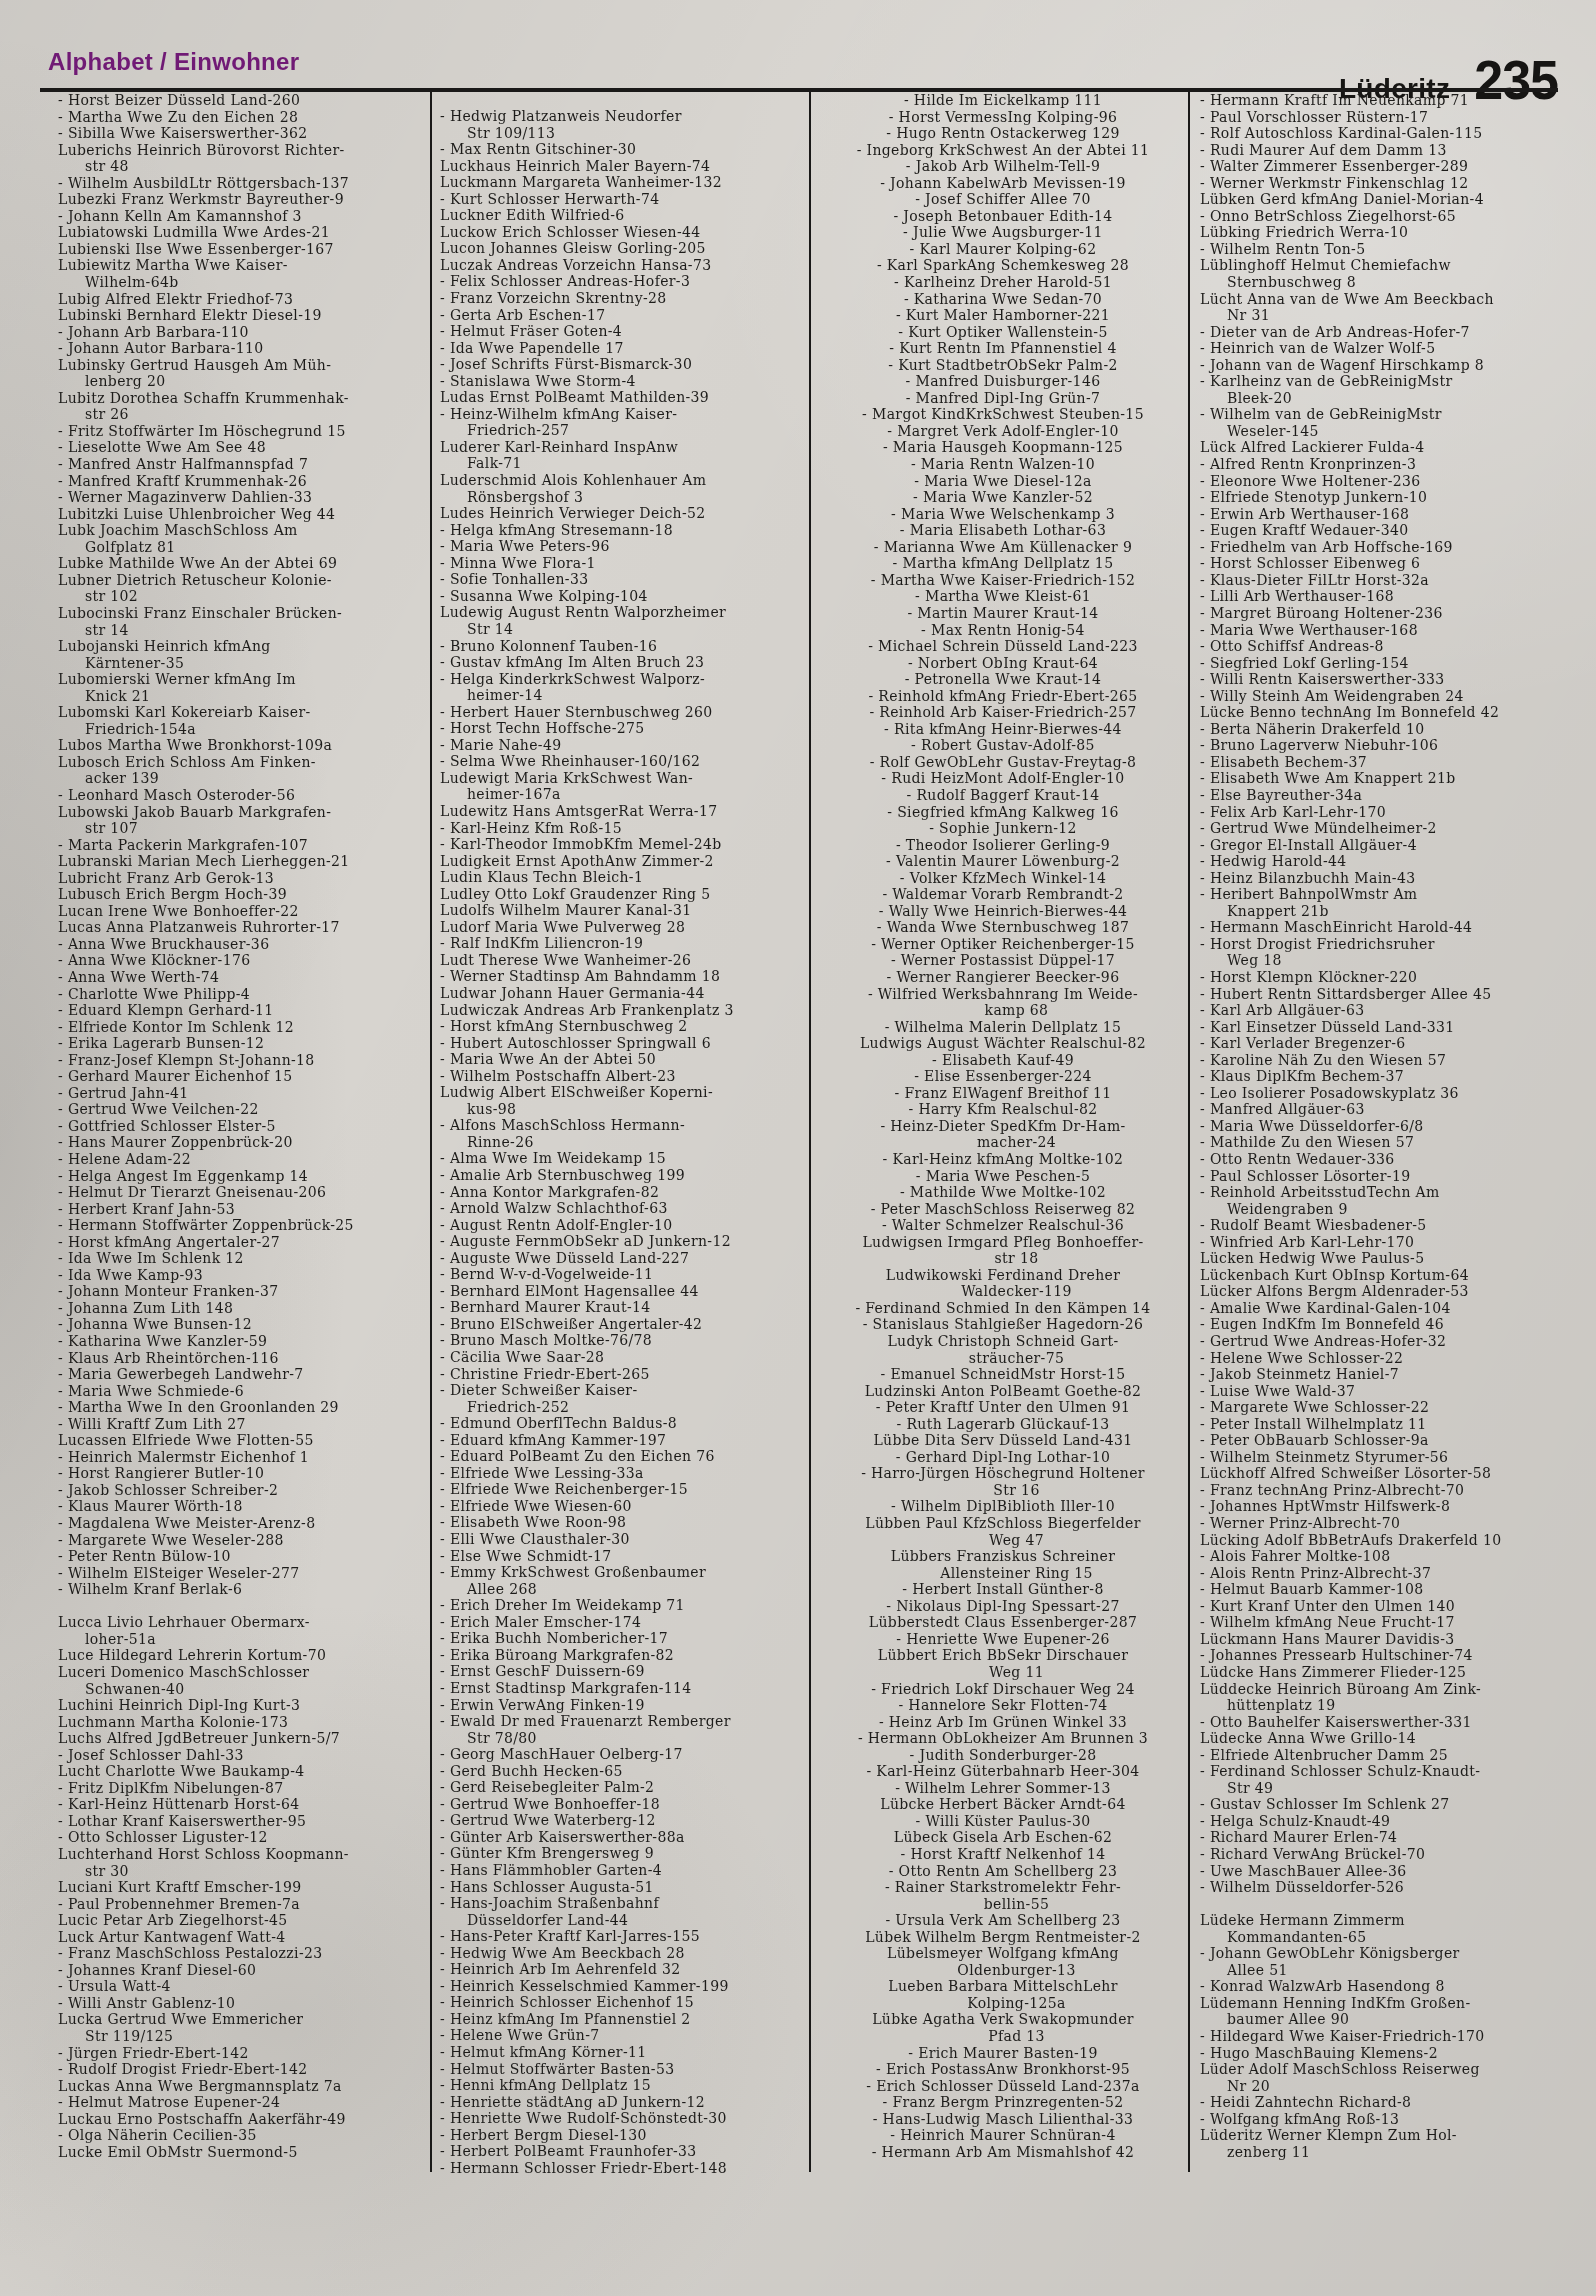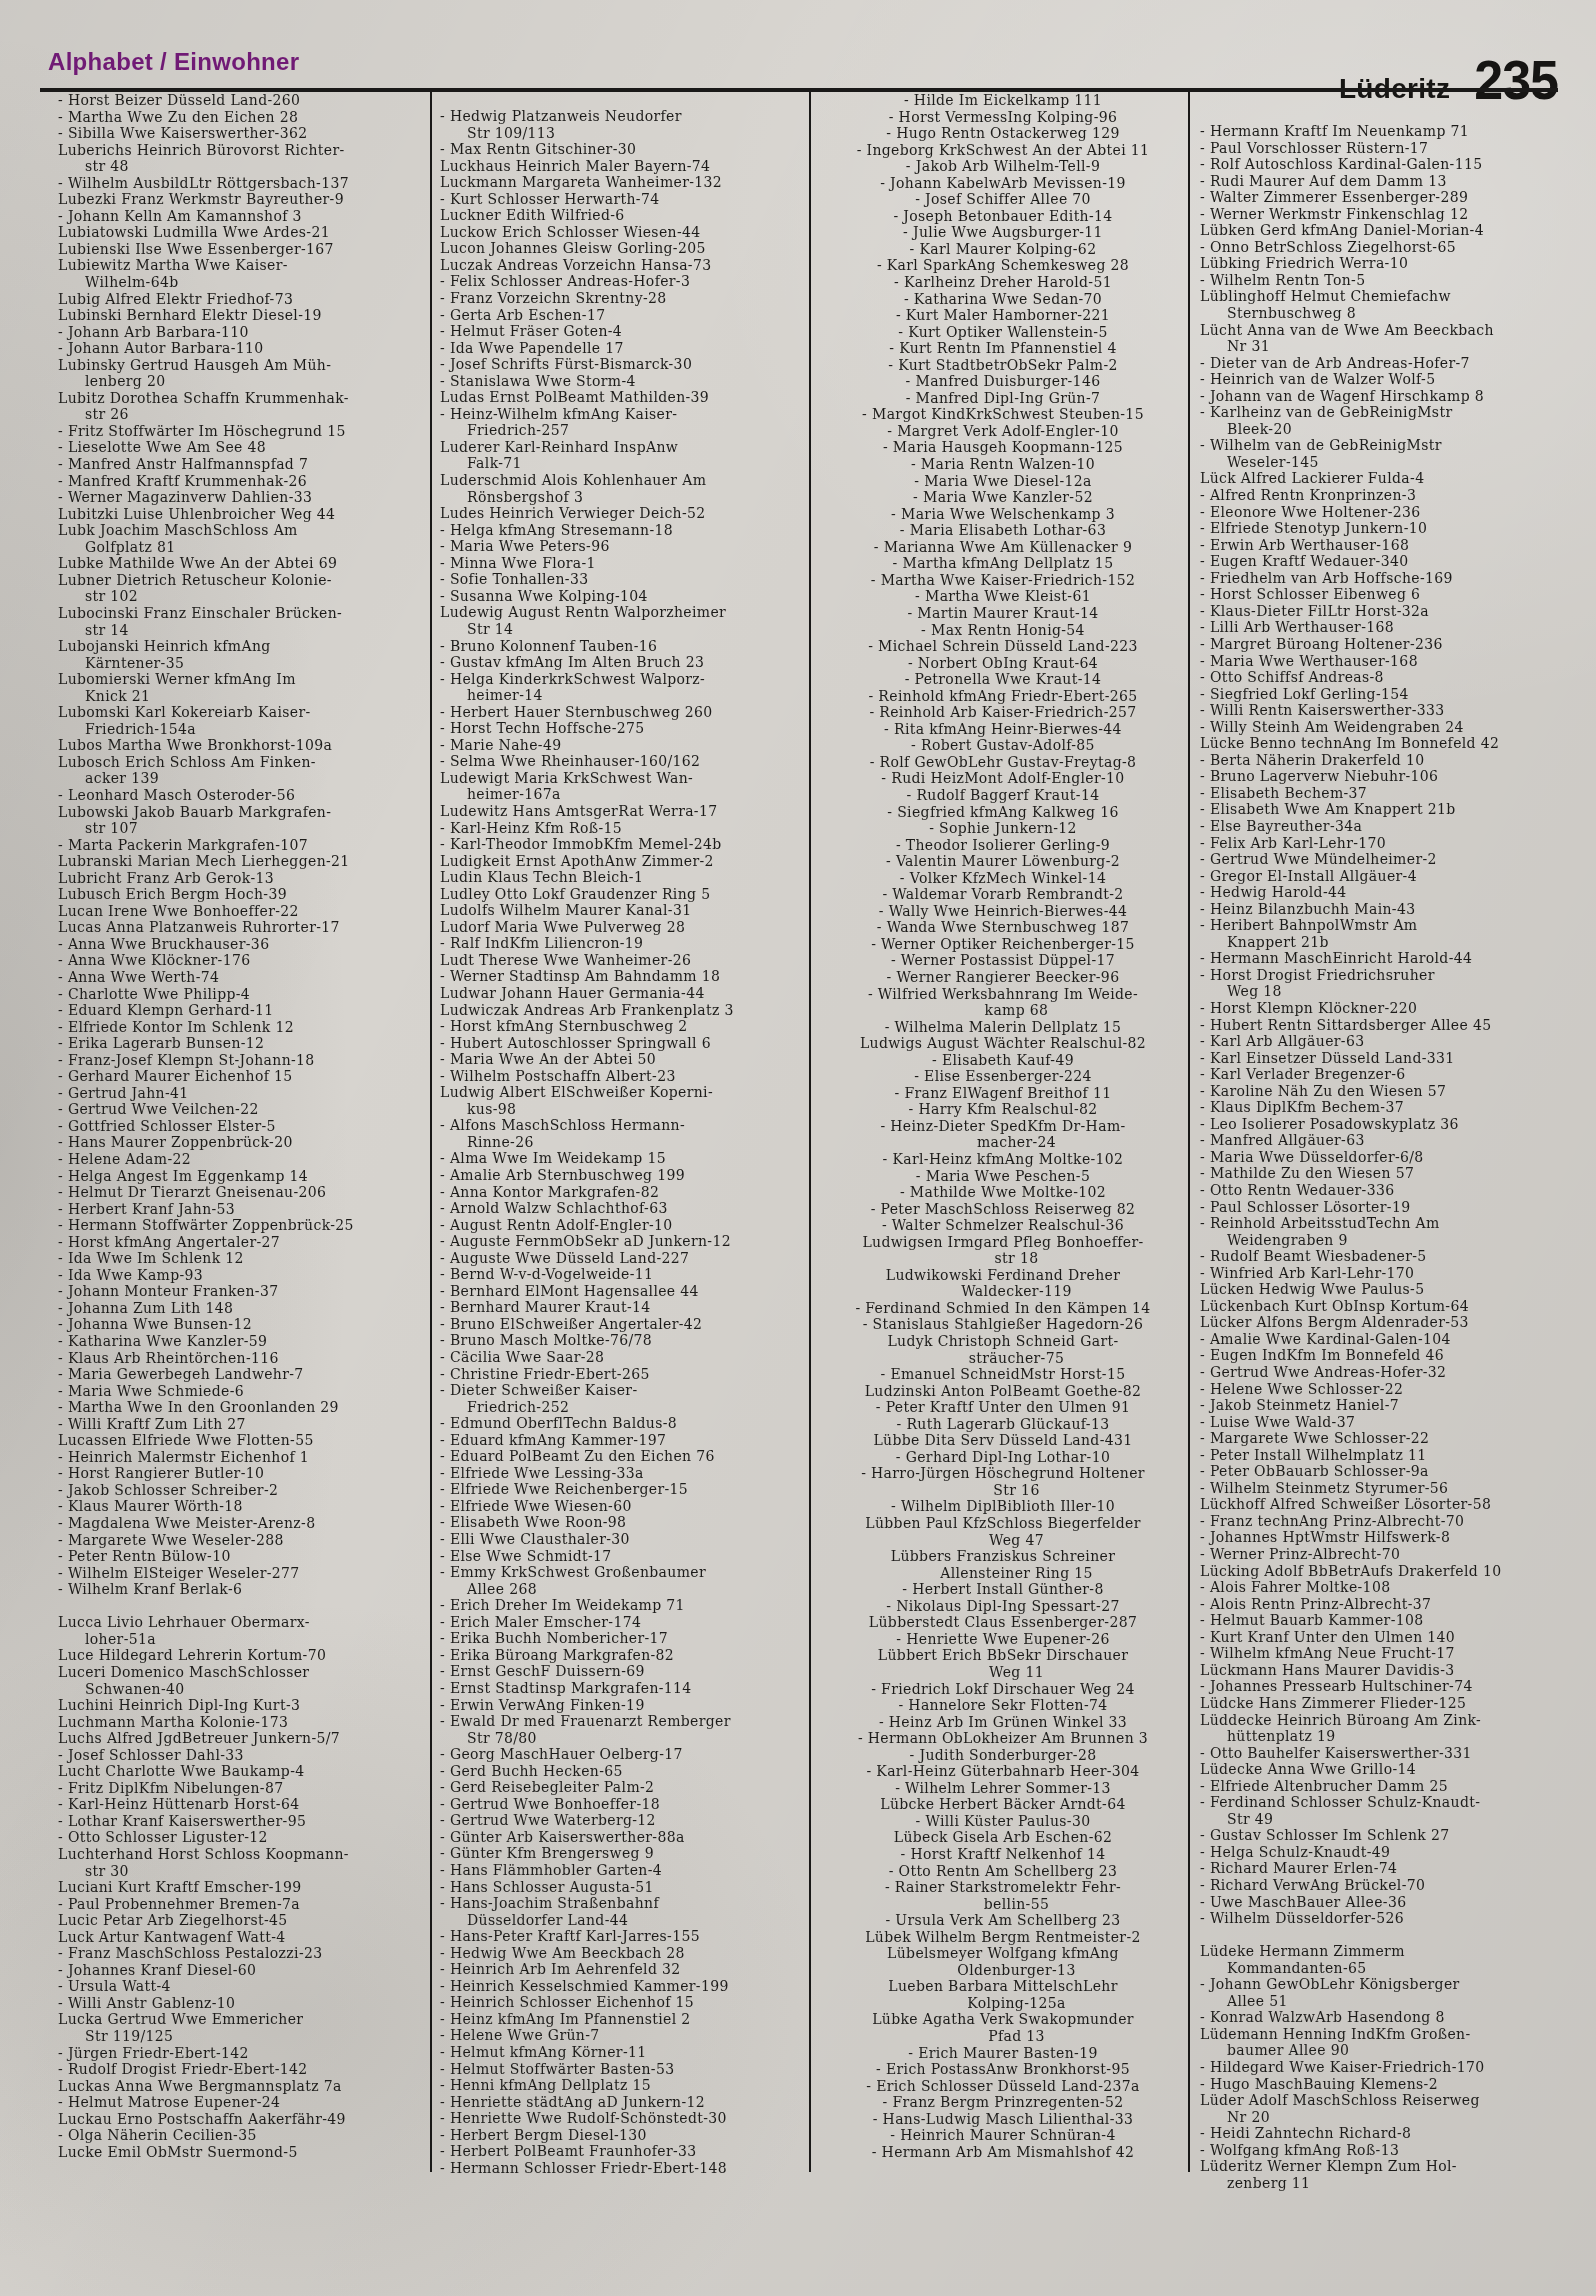--- a/index.html
+++ b/index.html
@@ -31,21 +31,21 @@
   .vrule.v2{left:809px;}
   .vrule.v3{left:1188px;}
   .col{
     position:absolute;top:92px;width:366px;
     font-size:14px;line-height:16.55px;letter-spacing:0.35px;
     color:#1d1c1a;
   }
   .col.c1{left:58px;}
   .col.c2{left:440px;margin-top:16px;}
   .col.c3{left:820px;text-align:center;}
-  .col.c4{left:1200px;margin-top:31px;}
+  .col.c4{left:1200px;}
   .line{height:16.55px;white-space:nowrap;overflow:visible;}
   .line.cont{padding-left:27px;}
 </style>
 </head>
 <body>
 
 <div class="hdr-left">Alphabet / Einwohner</div>
 <div class="hdr-right">
   <span class="town">Lüderitz</span>
   <span class="pageno">235</span>

